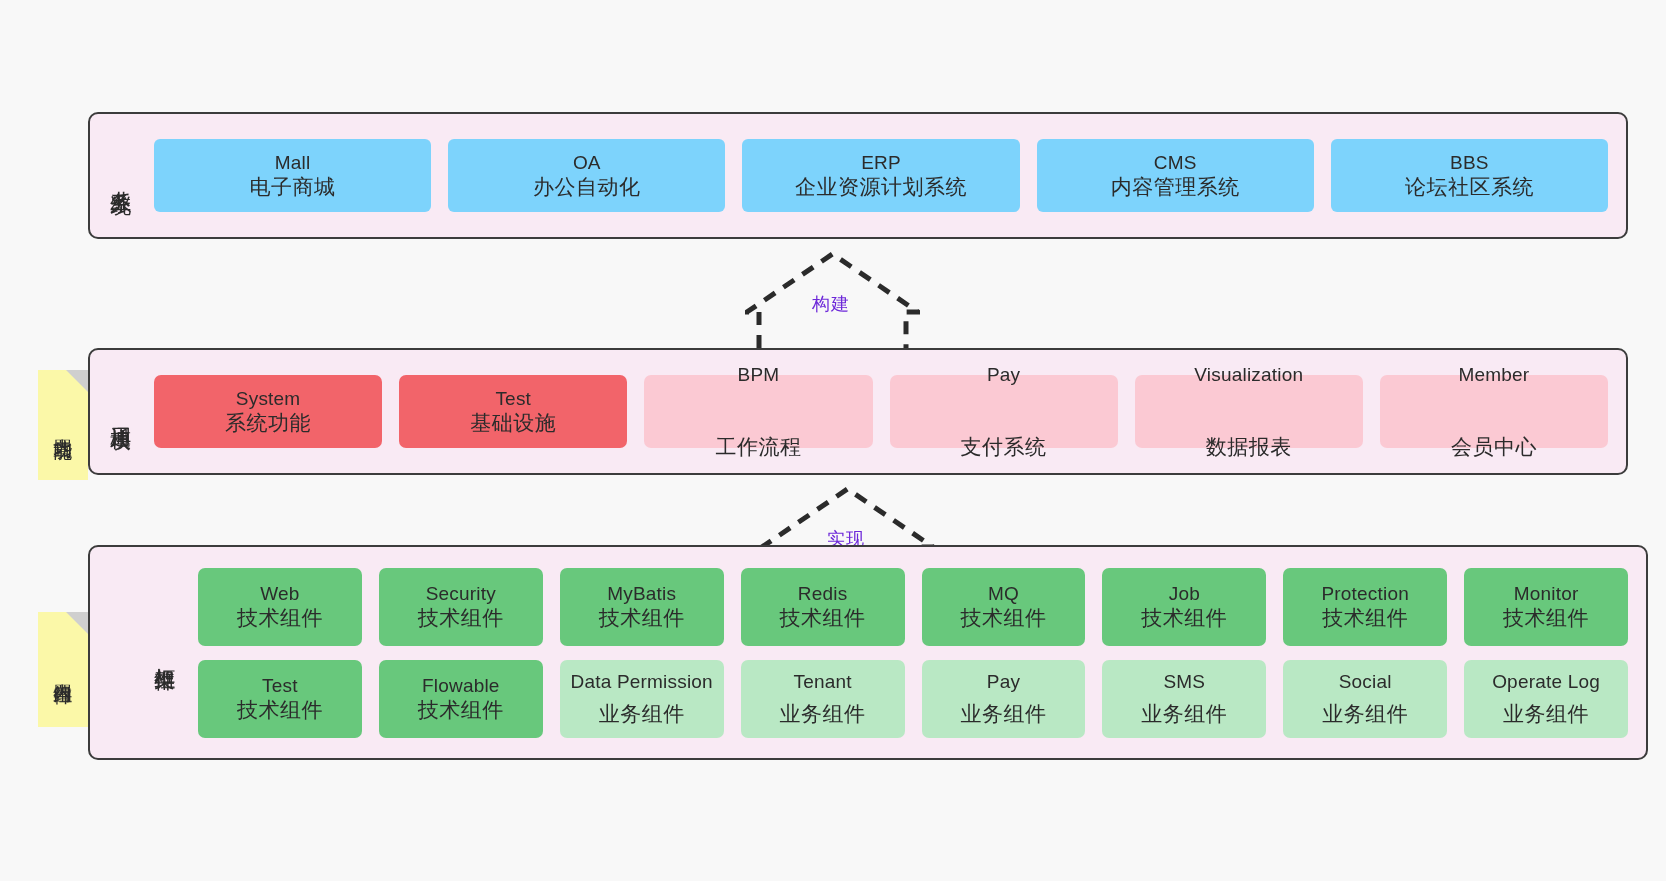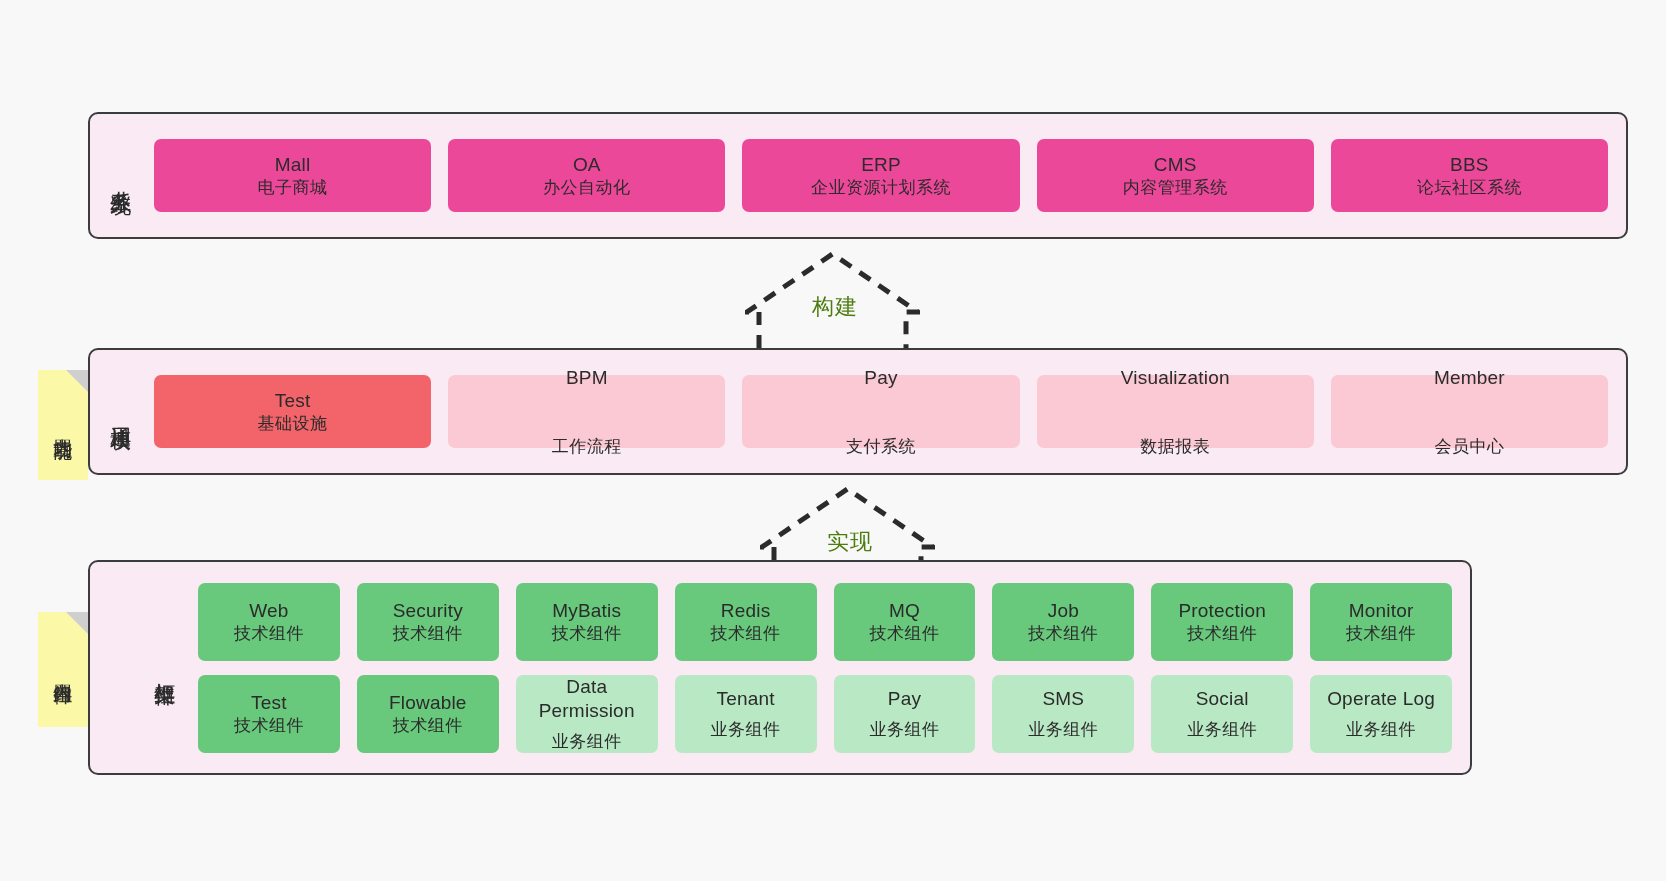--- a/index.html
+++ b/index.html
@@ -69,33 +69,33 @@
     text-align: center;
     line-height: 1.24;
     box-sizing: border-box;
     padding: 4px 3px;
   }
   .card .en {
     font-size: 19px;
     letter-spacing: .2px;
   }
   .card .cn {
-    font-size: 17px;
+    font-size: 21px;
     letter-spacing: .5px;
   }
-  .c-blue    { background: #ec4899; }
+  .c-blue    { background: #7dd3fc; border-radius: 6px; }
   .c-red     { background: #f2646a; }
   .c-pink    { background: #fbc9d3; gap: 47px; }
   .c-green   { background: #68c87c; }
   .c-lgreen  { background: #b9e8c4; gap: 8px; }
 
   
   #layer-business { left: 88px;  top: 112px; width: 1540px; height: 127px; }
   #layer-common   { left: 88px;  top: 348px; width: 1540px; height: 127px; }
-  #layer-framework{ left: 88px;  top: 560px; width: 1384px; height: 215px; padding-left: 44px; }
+  #layer-framework{ left: 88px;  top: 545px; width: 1560px; height: 215px; padding-left: 44px; }
 
   #layer-business .card,
   #layer-common .card { height: 73px; }
   #layer-framework .card { height: 78px; }
 
   
   .note {
     position: absolute;
     background: #fbf8a8;
     box-sizing: border-box;
@@ -123,22 +123,22 @@
   #note-common    { left: 38px; top: 370px; width: 50px; height: 110px; }
   #note-framework { left: 38px; top: 612px; width: 50px; height: 115px; }
 
   
   .arrow {
     position: absolute;
     pointer-events: none;
   }
   .arrow-label {
     position: absolute;
-    font-size: 22px;
-    color: #4d7c0f;
+    font-size: 18px;
+    color: #6d28d9;
     background: transparent;
     letter-spacing: 1px;
     white-space: nowrap;
   }
   #arrow-build  { left: 745px; top: 252px; width: 175px; height: 96px; }
   #arrow-build-label  { left: 812px; top: 292px; }
   #arrow-impl   { left: 760px; top: 487px; width: 175px; height: 96px; }
   #arrow-impl-label   { left: 827px; top: 527px; }
 </style>
 </head>
@@ -177,20 +177,24 @@
   <svg class="arrow" id="arrow-build" viewBox="0 0 175 96">
     <path d="M 14 96 L 14 60 L 2 60 L 87.5 2 L 173 60 L 161 60 L 161 96" fill="none" stroke="#2b2b2b" stroke-width="5" stroke-dasharray="13 10" stroke-linecap="butt" transform="translate(0,0)"></path>
   </svg>
   <div class="arrow-label" id="arrow-build-label">构建</div>
 
   <div class="layer" id="layer-common">
     <div class="layer-title">通用模块</div>
     <div class="layer-body">
       <div class="row" id="row-common">
           <div class="card c-red">
+            <div class="en">System</div>
+            <div class="cn">系统功能</div>
+          </div>
+          <div class="card c-red">
             <div class="en">Test</div>
             <div class="cn">基础设施</div>
           </div>
           <div class="card c-pink">
             <div class="en">BPM</div>
             <div class="cn">工作流程</div>
           </div>
           <div class="card c-pink">
             <div class="en">Pay</div>
             <div class="cn">支付系统</div>

